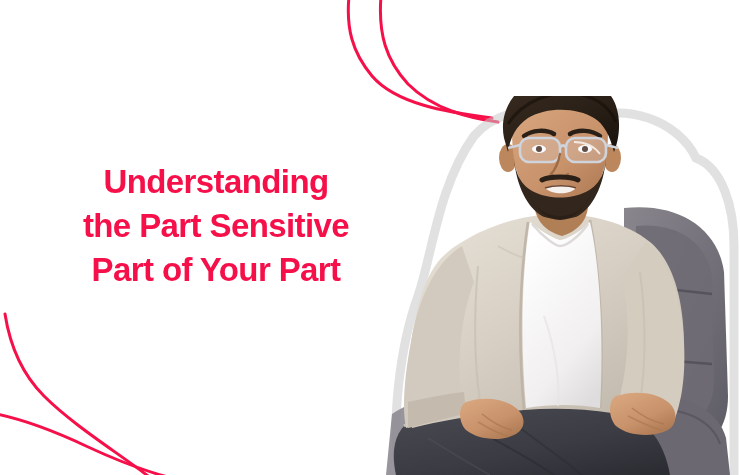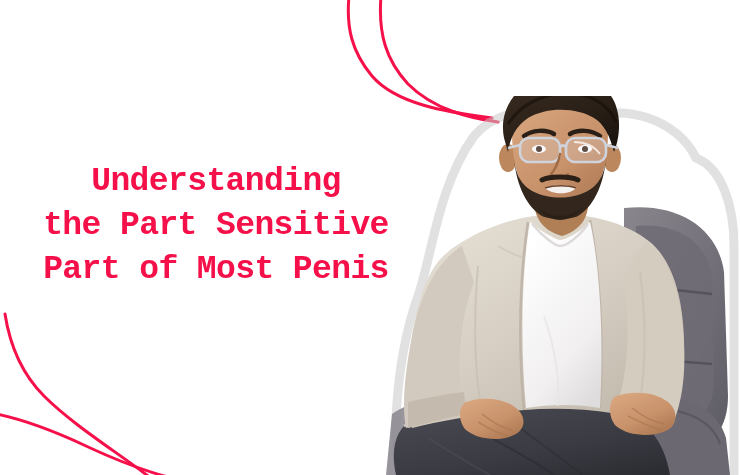--- a/index.html
+++ b/index.html
@@ -36,21 +36,21 @@
     position:absolute;
     left:18px;
     top:160px;
     width:396px;
     z-index:3;
     text-align:center;
   }
   .headline-line {
     display:block;
     color:#F6104A;
-    font-family:Liberation Mono, monospace;
+    font-family:Liberation Sans, sans-serif;
     font-weight:bold;
     font-size:33px;
     line-height:44px;
     letter-spacing:-0.6px;
     white-space:nowrap;
   }
 
   
   .subject {
     position:absolute;
@@ -68,21 +68,21 @@
 <div class="banner">
 
   <svg class="swoosh-layer swoosh-top" viewBox="0 0 740 475">
     <path d="M349,-4 C346,28 352,52 372,76 C396,104 446,112 492,118" fill="none" stroke="#F6104A" stroke-width="3" stroke-linecap="round"></path>
     <path d="M381,-4 C378,34 386,60 408,84 C434,110 470,118 498,122" fill="none" stroke="#F6104A" stroke-width="3" stroke-linecap="round"></path>
   </svg>
 
   <div class="headline">
     <span class="headline-line">Understanding</span>
     <span class="headline-line">the Part Sensitive</span>
-    <span class="headline-line">Part of Most Penis</span>
+    <span class="headline-line">Part of Your Part</span>
   </div>
 
   <div class="subject">
     <svg viewBox="0 0 362 379">
       <defs>
         <clipPath id="clipAll">
             <rect x="0" y="0" width="362" height="379"></rect>
           </clipPath>
 
         <linearGradient id="gChair" x1="0" y1="0" x2="1" y2="1">

